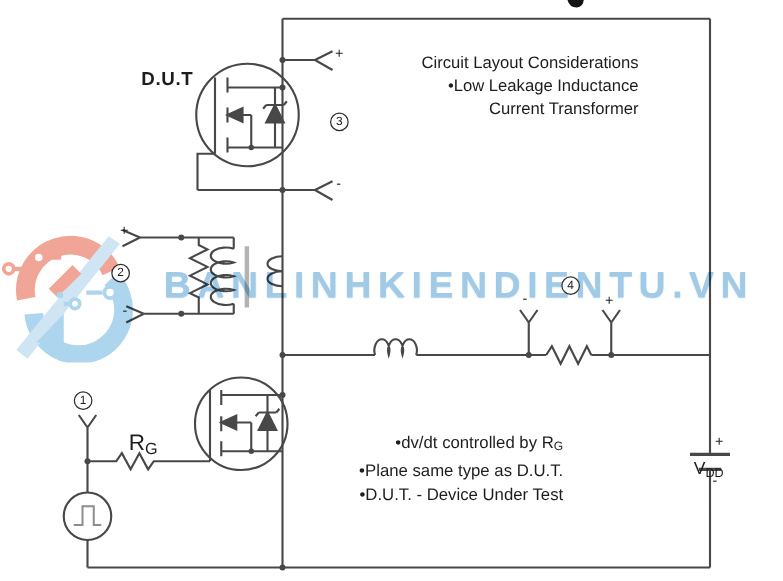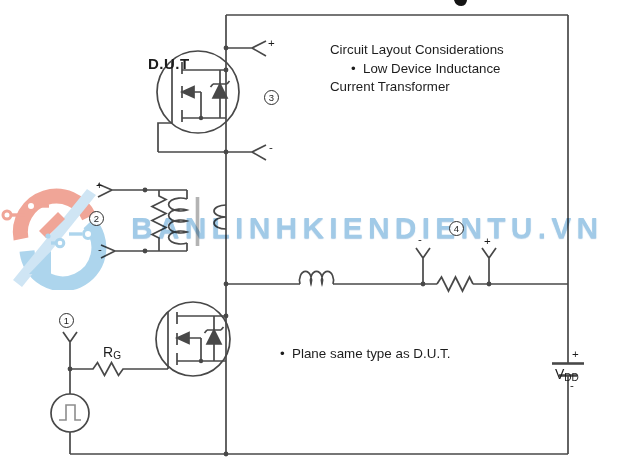--- a/index.html
+++ b/index.html
@@ -7,26 +7,26 @@
           font-family:"Liberation Sans",sans-serif;color:#1d1d1d;}
   .abs{position:absolute;}
   svg{display:block;}
   
   .lbl{position:absolute;font-size:11.5px;line-height:1;color:#1d1d1d;white-space:nowrap;}
   
   .circ{position:absolute;width:13px;height:13px;border:1.3px solid #2f2f2f;border-radius:50%;
         background:rgba(255,255,255,.85);font-size:9.5px;line-height:13px;text-align:center;
         color:#1d1d1d;}
   
-  .dut-lbl{position:absolute;left:113px;top:55px;font-weight:bold;font-size:15px;letter-spacing:.5px;margin-left:35px;}
-  .rg-lbl{position:absolute;left:103px;top:344px;font-size:14px;}
+  .dut-lbl{position:absolute;left:113px;top:55px;font-weight:bold;font-size:15px;letter-spacing:.5px;}
+  .rg-lbl{position:absolute;left:103px;top:344px;font-size:18px;}
   .vdd-lbl{position:absolute;left:555px;top:366px;font-size:14px;}
   .sub{font-size:72%;vertical-align:-0.22em;}
   
-  .notes{position:absolute;font-size:13.3px;line-height:18.5px;white-space:nowrap;}
+  .notes{position:absolute;font-size:13.3px;line-height:18.5px;white-space:nowrap;text-align:right;}
   .notes-top{left:330px;top:41px;}
   .notes-bottom{left:280px;top:344px;line-height:19px;font-size:13.4px;}
   .blt{display:inline-block;width:12px;}
   .ind1{margin-left:21px;}
   .ind2{}
   
   .wm{position:absolute;inset:0;mix-blend-mode:multiply;opacity:.95;pointer-events:none;}
   .wm-text{position:absolute;left:131px;top:212px;font-size:30px;font-weight:bold;
            letter-spacing:5.2px;color:#9cc7e6;white-space:nowrap;
            text-shadow:0 1px 1px rgba(96,156,205,.55);transform:scaleY(.97);transform-origin:top left;}
@@ -197,21 +197,23 @@
   <span class="lbl" style="left:572px;top:349px">+</span>
   <span class="lbl" style="left:570px;top:380px">-</span>
 
   <span class="circ" style="left:59px;top:313px">1</span>
   <span class="circ" style="left:89px;top:211px">2</span>
   <span class="circ" style="left:264px;top:90px">3</span>
   <span class="circ" style="left:449px;top:221px">4</span>
 
   <div class="notes notes-top">
     <div>Circuit Layout Considerations</div>
-    <div><span class="blt ind1">•</span><span>Low Device Inductance</span></div>
+    <div><span class="blt ind1">•</span><span>Low Leakage Inductance</span></div>
     <div class="ind2">Current Transformer</div>
   </div>
 
   <div class="notes notes-bottom">
+    <div><span class="blt">•</span><span>dv/dt controlled by R</span><span class="sub">G</span><span></span></div>
     <div><span class="blt">•</span><span>Plane same type as D.U.T.</span></div>
+    <div><span class="blt">•</span><span>D.U.T. - Device Under Test</span></div>
   </div>
 
 </div>
 
 </body></html>

